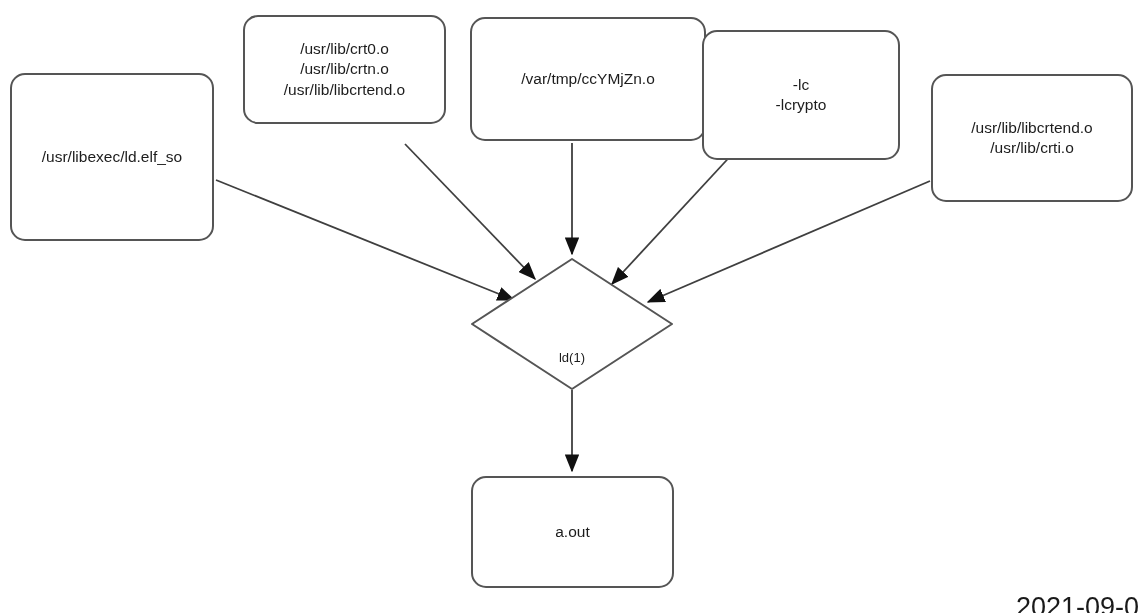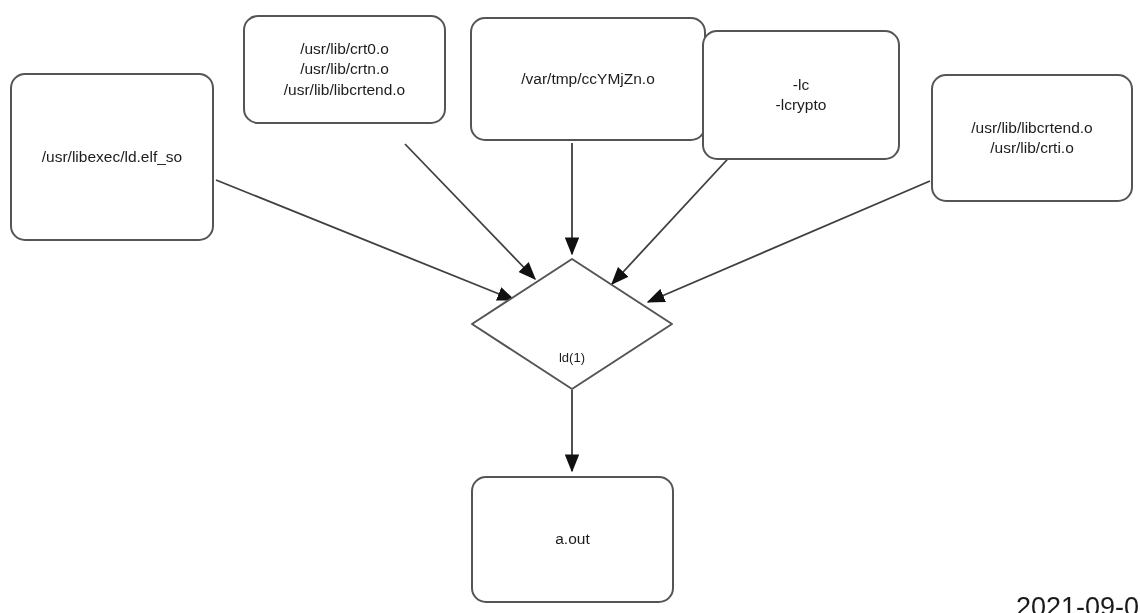--- a/index.html
+++ b/index.html
@@ -35,21 +35,21 @@
     text-align: center;
     font-size: 15.5px;
     line-height: 1.32;
     color: #1c1c1c;
   }
   #node-ld-elf-so   { left: 10px;  top: 73px;  width: 204px; height: 168px; }
   #node-crt-begin   { left: 243px; top: 15px;  width: 203px; height: 109px; }
   #node-temp-object { left: 470px; top: 17px;  width: 236px; height: 124px; }
   #node-libraries   { left: 702px; top: 30px;  width: 198px; height: 130px; }
   #node-crt-end     { left: 931px; top: 74px;  width: 202px; height: 128px; }
-  #node-output      { left: 471px; top: 476px; width: 203px; height: 127px; }
+  #node-output      { left: 471px; top: 476px; width: 203px; height: 112px; }
   .diamond-label {
     position: absolute;
     left: 512px;
     top: 314px;
     width: 120px;
     text-align: center;
     font-size: 13px;
     color: #1c1c1c;
     margin-top: 36px;
   }

